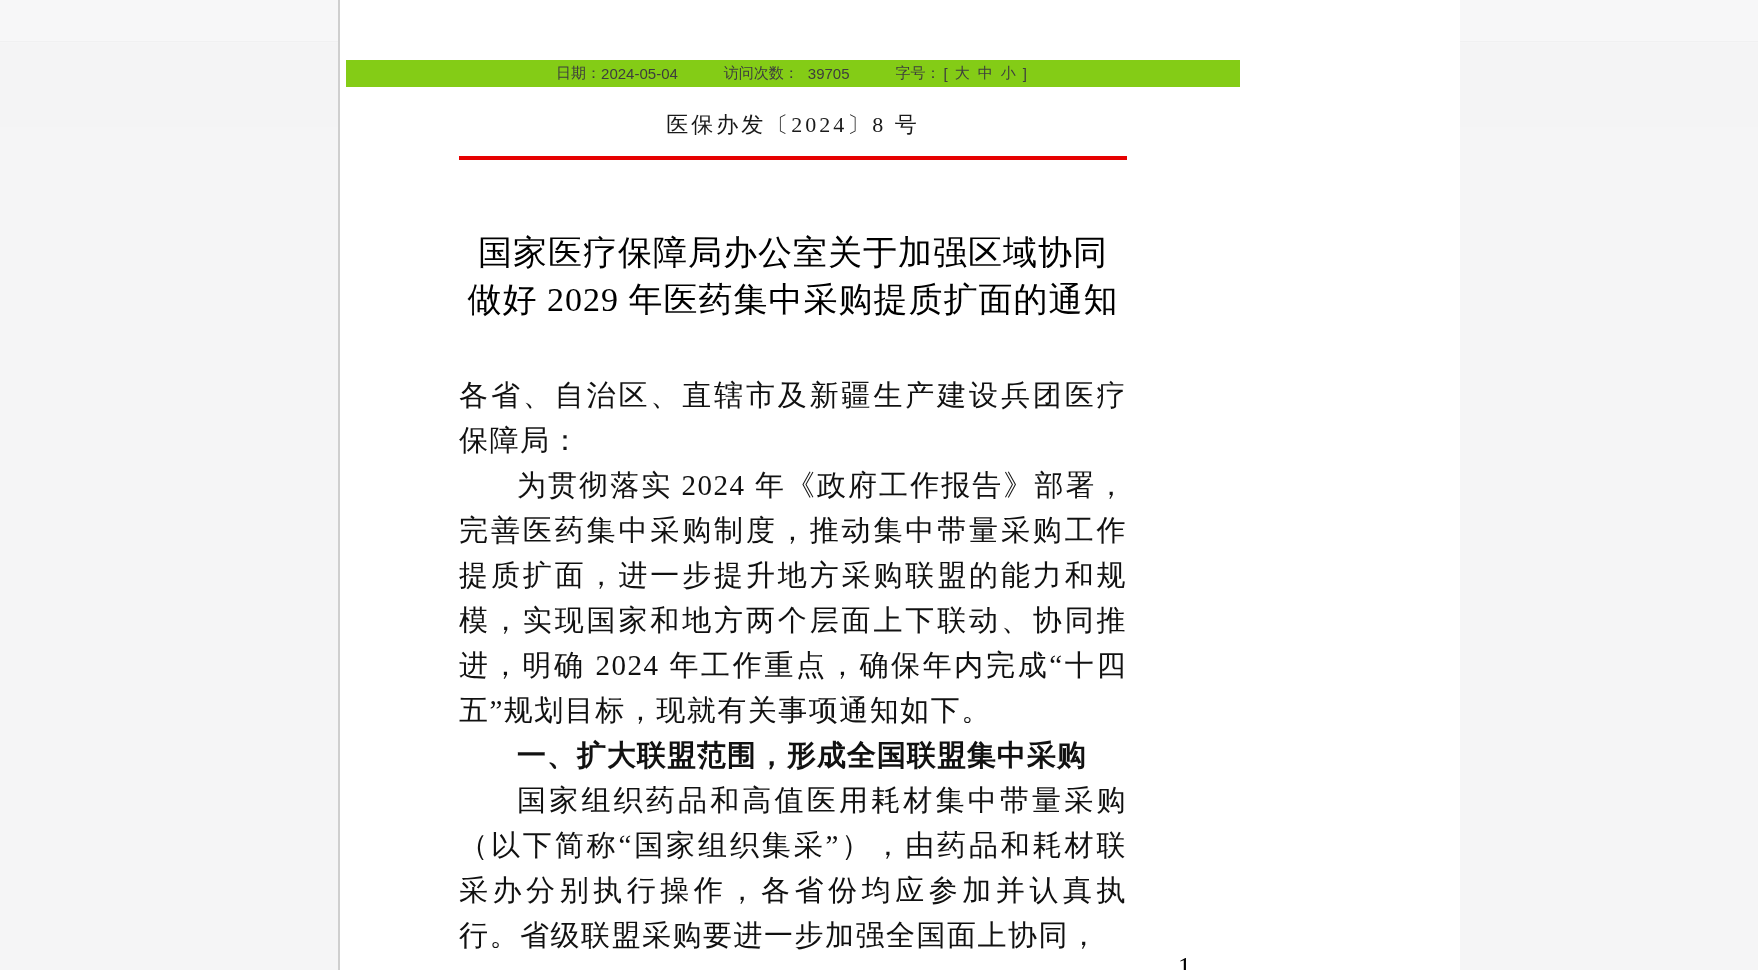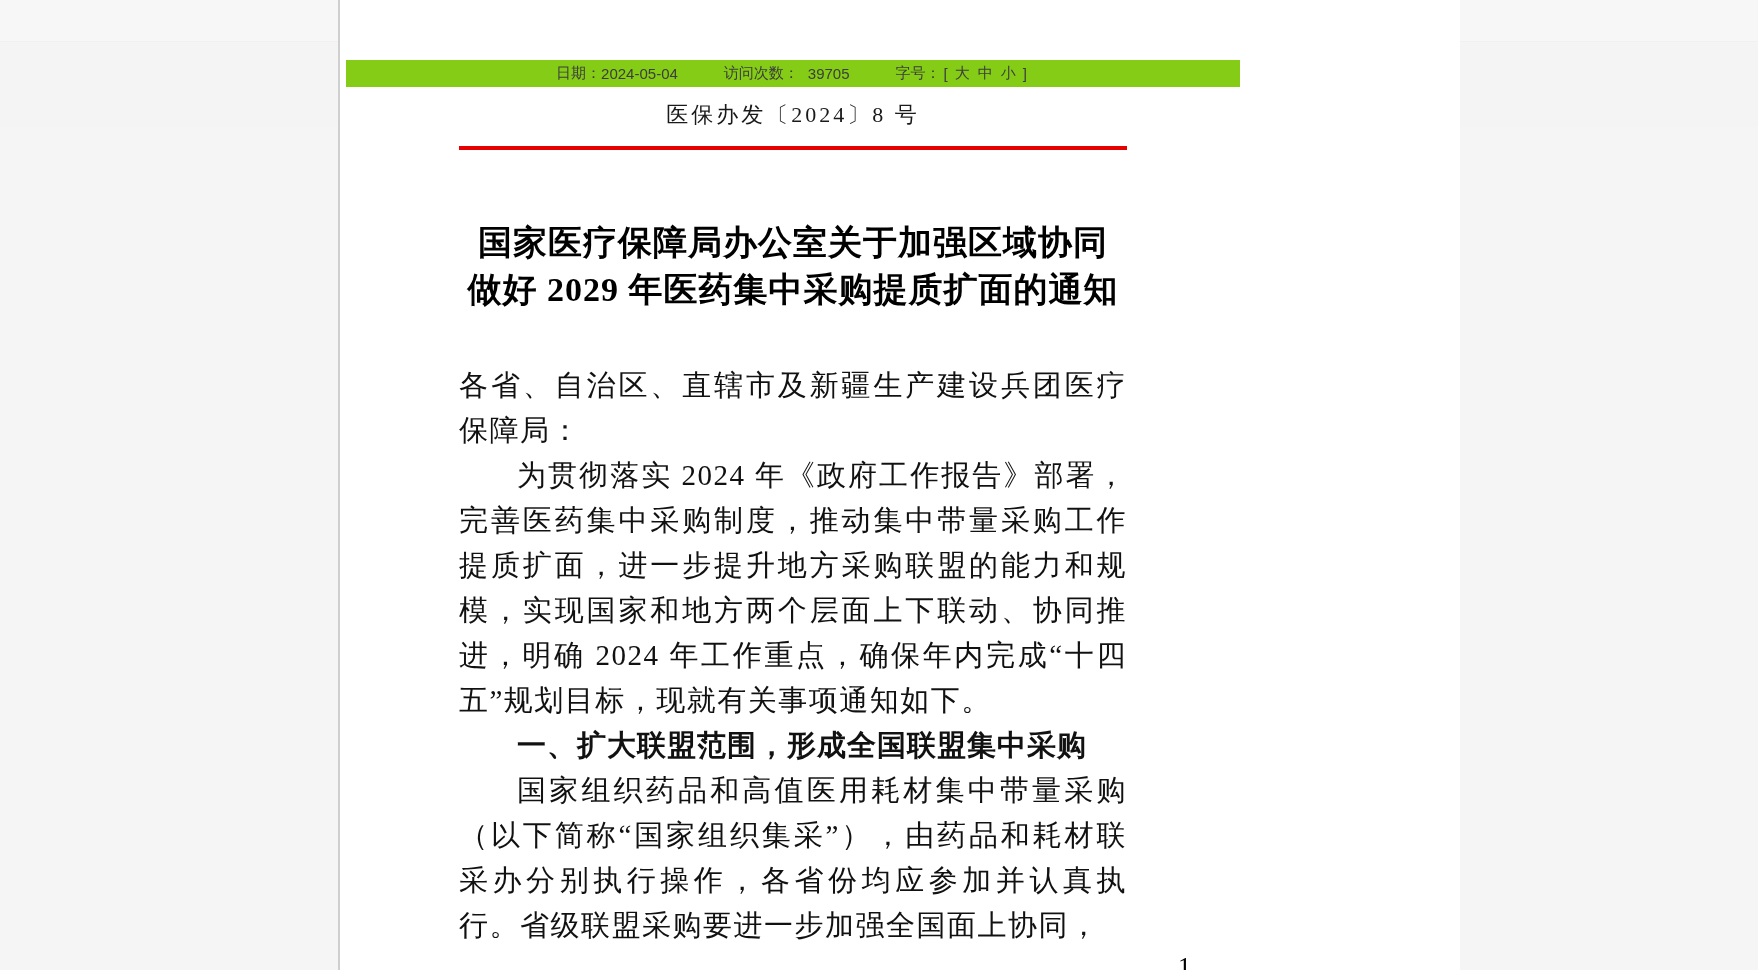--- a/index.html
+++ b/index.html
@@ -49,39 +49,39 @@
     color: #3d3d3d;
   }
   .meta-gap { display: inline-block; width: 46px; }
   .meta-smallgap { display: inline-block; width: 9px; }
   .meta-bar a {
     color: #3d3d3d; text-decoration: none; cursor: pointer;
     margin: 0 4px;
   }
   .meta-bracket { margin: 0 3px; }
   .doc-number {
-    margin-top: 13px;
+    margin-top: 23px;
     text-align: center;
     font-family: "Liberation Serif", "DejaVu Serif", serif;
     font-size: 22px;
     letter-spacing: 3px;
     color: #1a1a1a;
   }
   .red-line {
     width: 668px; height: 4px;
     margin: 16px auto 0 auto;
     background: #e60000;
   }
   .doc-title {
     margin: 69px 0 0 0;
     text-align: center;
     font-family: "Liberation Serif", "DejaVu Serif", serif;
     font-size: 34px;
     line-height: 47px;
-    font-weight: bold;
+    font-weight: normal;
     color: #000;
     letter-spacing: 1px;
   }
   .doc-body {
     width: 668px;
     margin: 50px auto 0 auto;
     font-family: "Liberation Serif", "DejaVu Serif", serif;
     font-size: 29px;
     line-height: 45px;
     color: #111;

